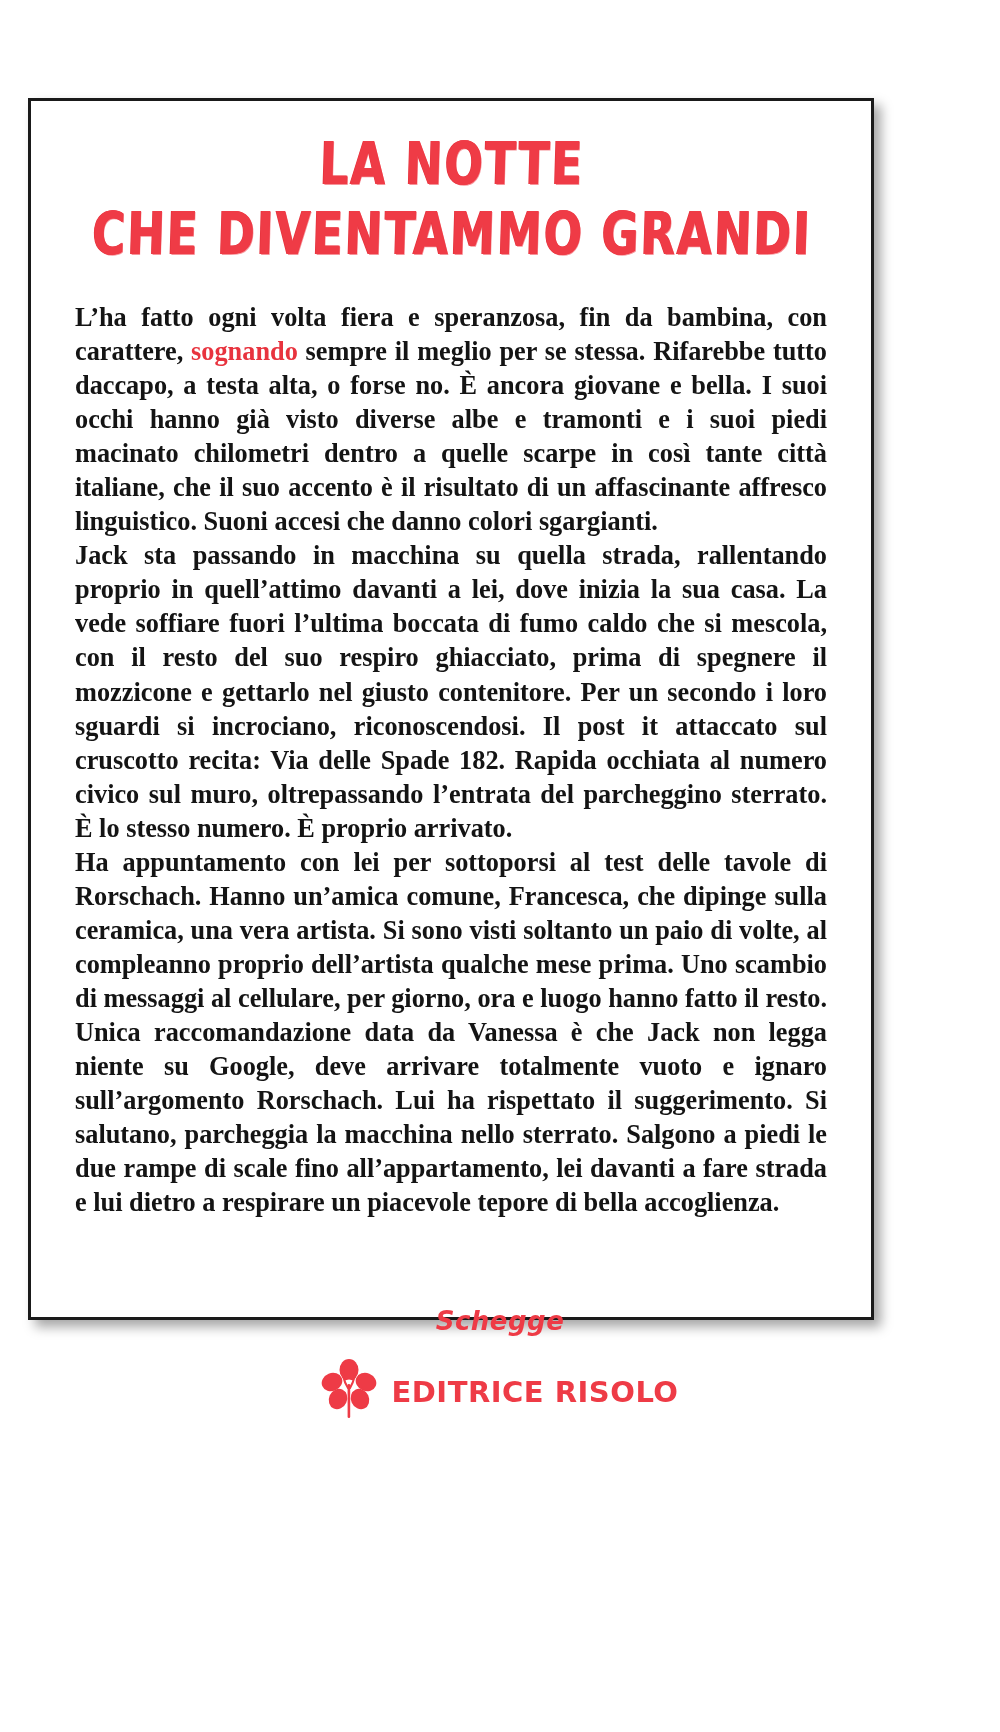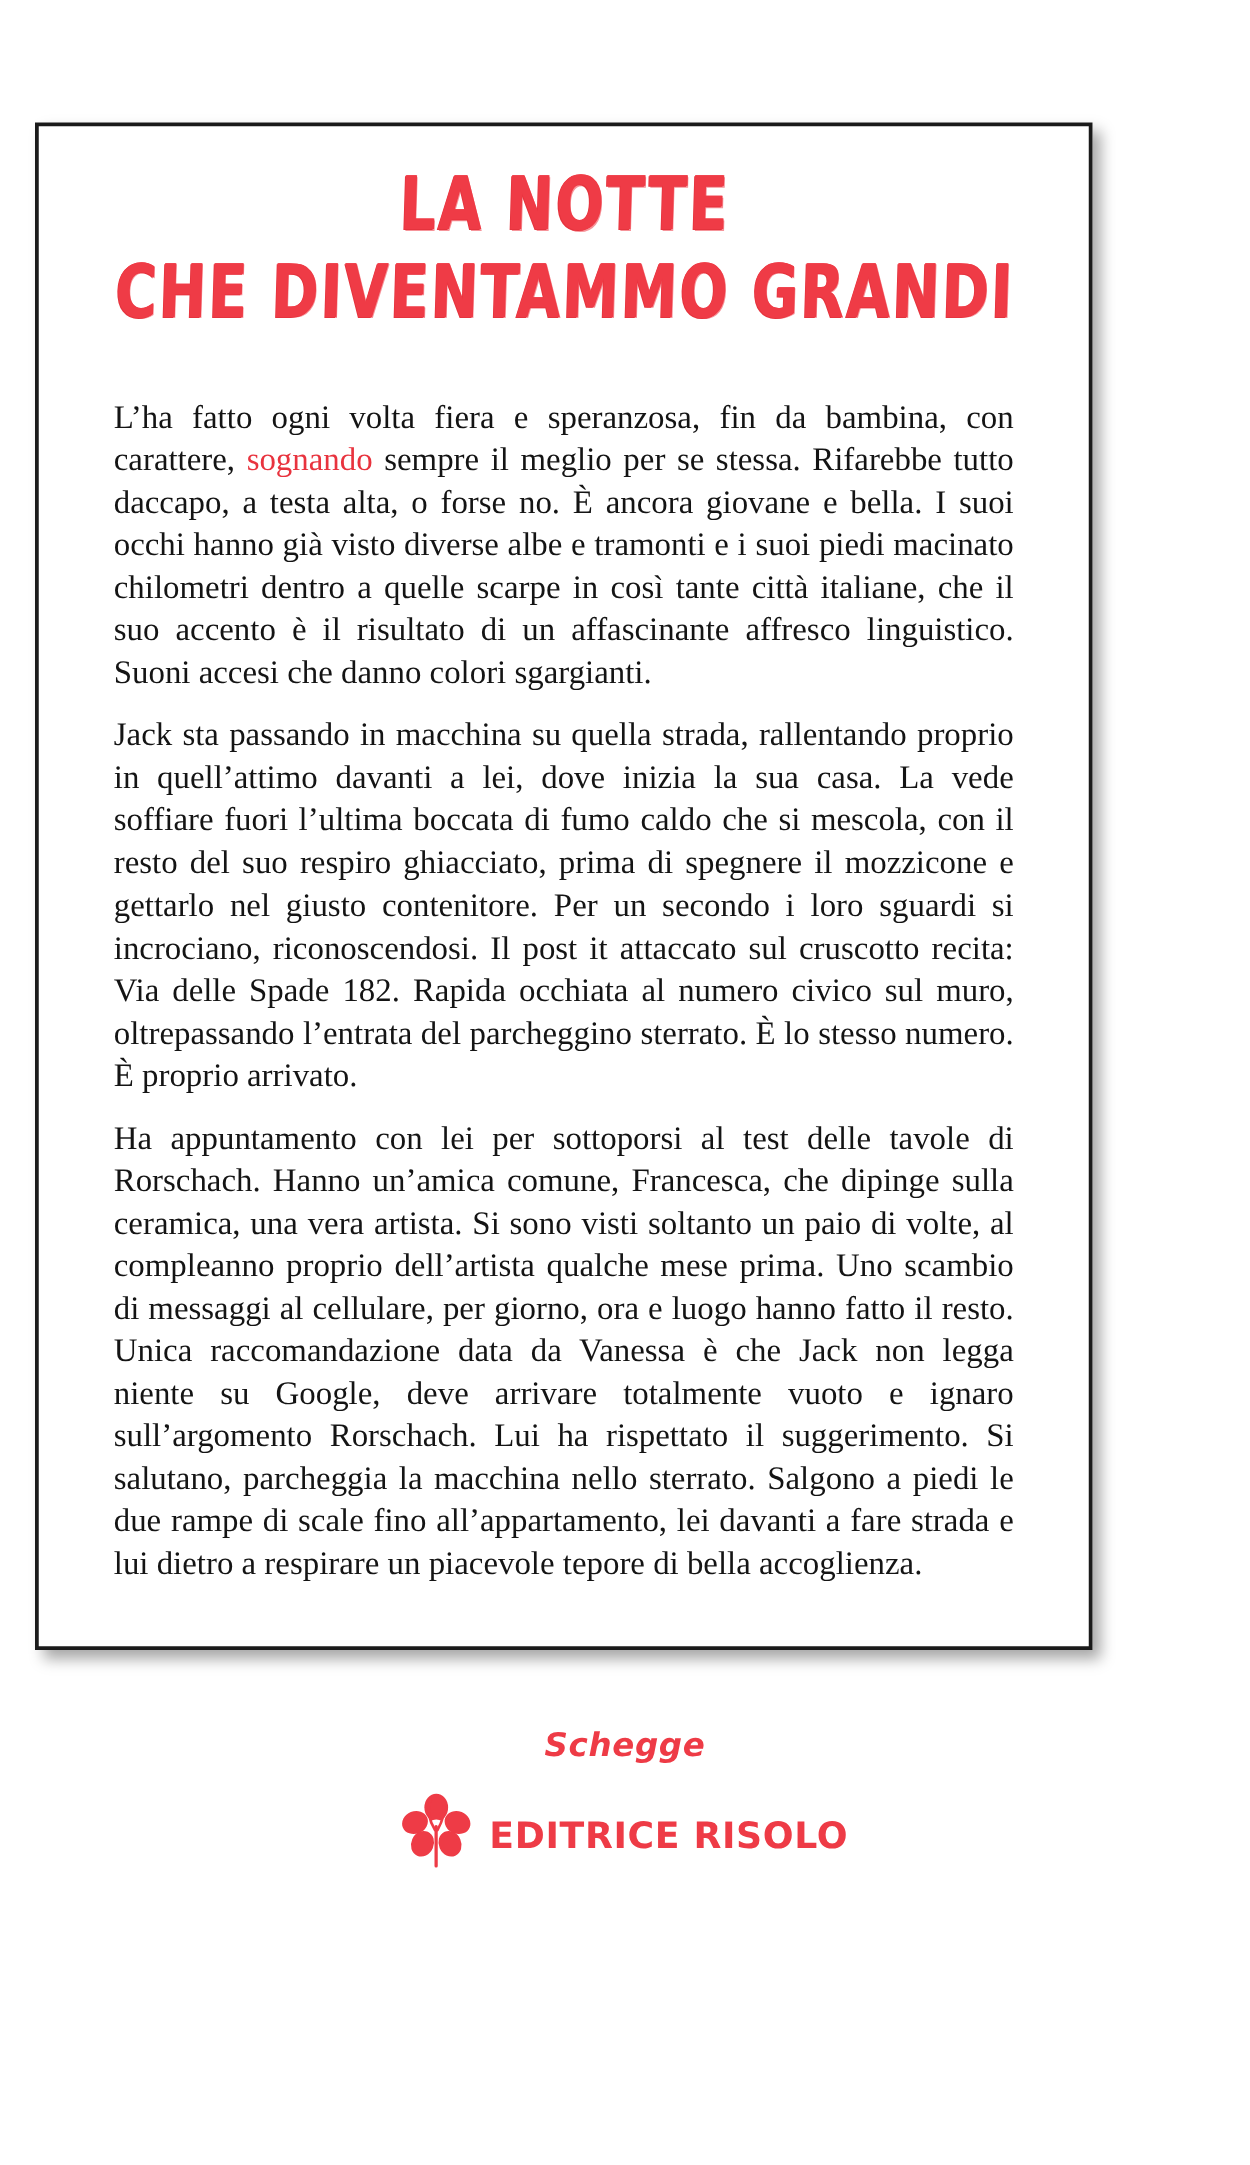--- a/index.html
+++ b/index.html
@@ -73,40 +73,40 @@
     margin-top: 34px;
     font-family: "Liberation Serif", serif;
     font-size: 26.3px;
     line-height: 1.295;
     color: #141414;
     text-align: justify;
     text-justify: inter-word;
     hyphens: manual;
   }
 
-  .blurb p { margin: 16px; }
+  .blurb p { margin: 0; font-weight: bold; }
 
   .hl { color: #e8333e; }
 
   
   .author {
     margin-top: 26px;
     text-align: center;
     font-family: "DejaVu Sans", sans-serif;
     font-weight: 700;
     font-size: 38px;
     letter-spacing: 0.4px;
     color: #ee3b46;
   }
 
   
   .footer {
     position: absolute;
     left: 0;
-    top: 1382px;
+    top: 1306px;
     width: 1000px;
     text-align: center;
   }
 
   .series {
     font-family: "DejaVu Sans", sans-serif;
     font-weight: 700;
     font-style: italic;
     font-size: 26px;
     color: #ee3b46;

